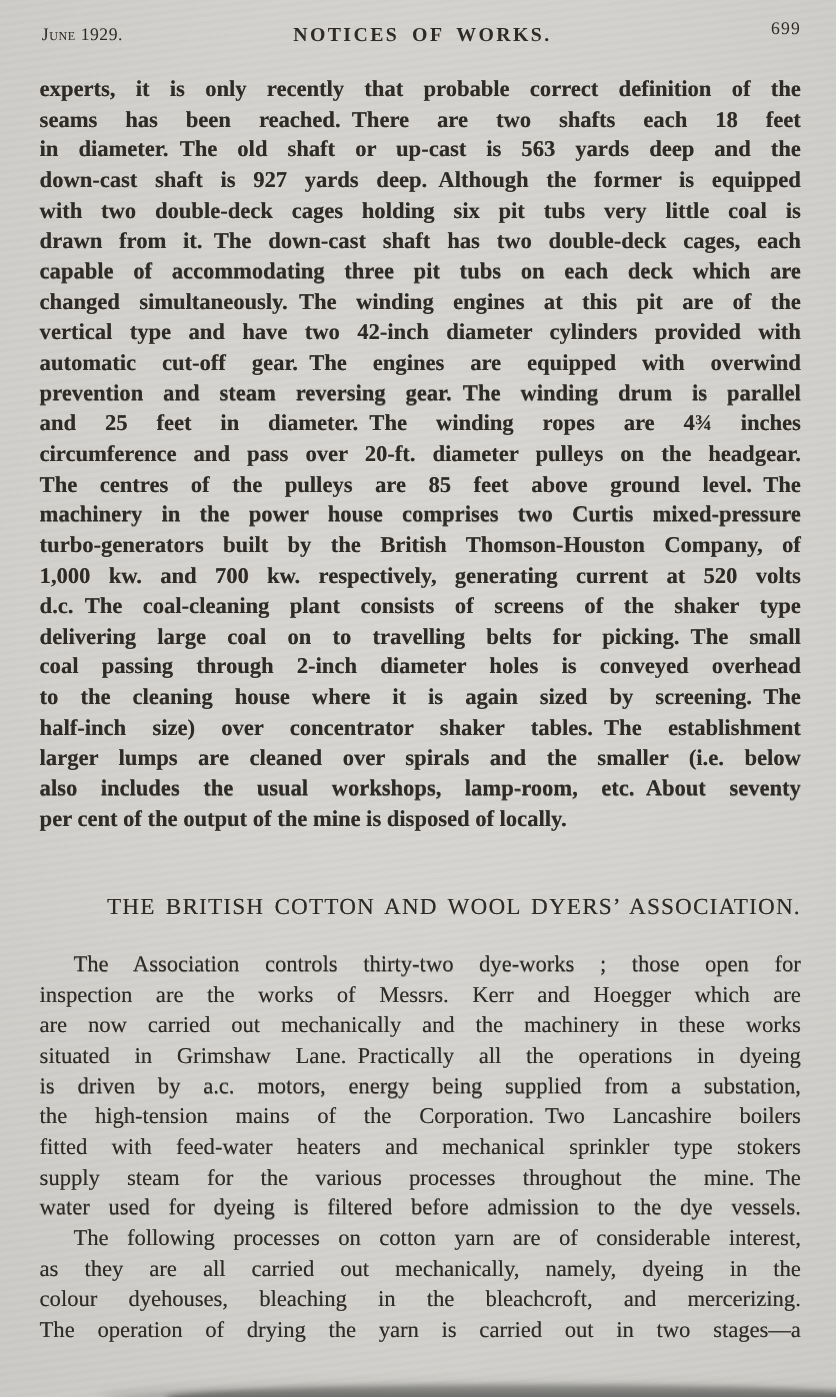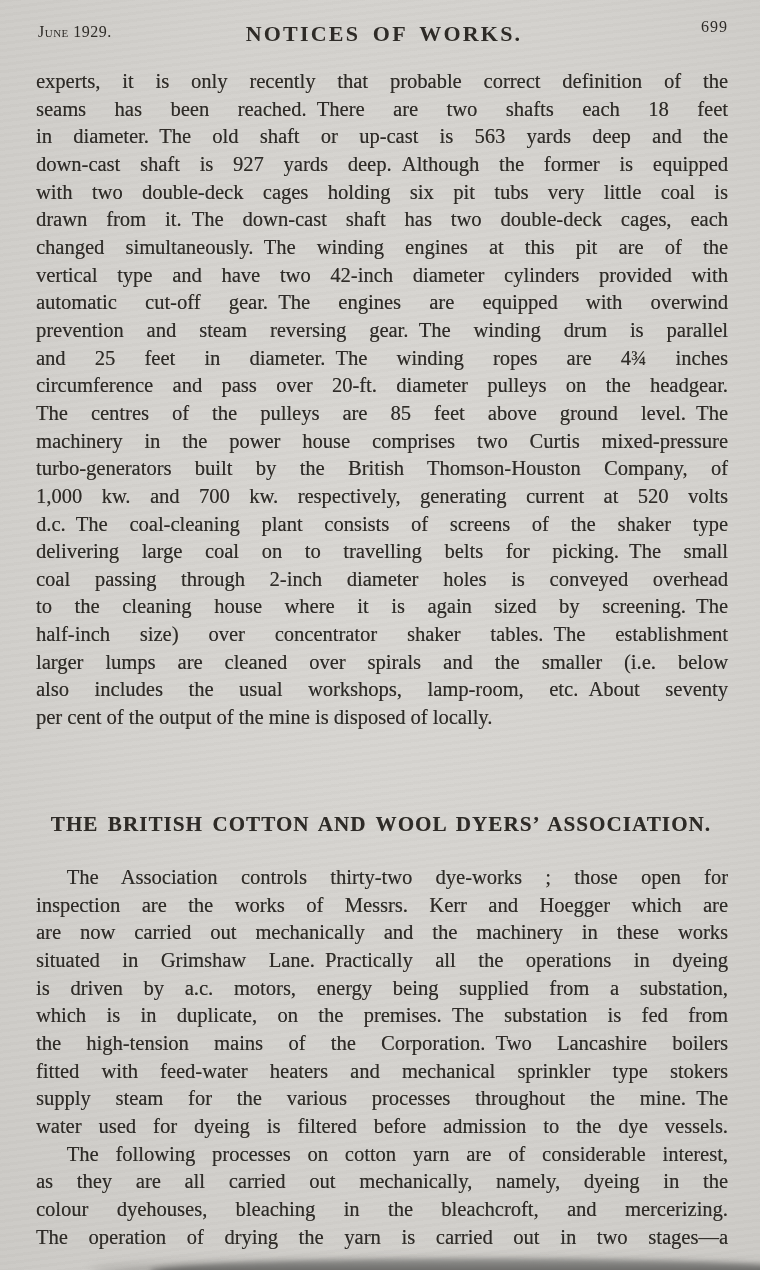--- a/index.html
+++ b/index.html
@@ -29,48 +29,47 @@
     position:absolute;top:18px;left:38px;right:30px;height:26px;
   }
   .header-date{
     position:absolute;left:0;top:5px;
     font-variant:small-caps;
     font-size:16px;letter-spacing:0.5px;
   }
   .header-title{
     position:absolute;left:0;right:0;top:3px;
     text-align:center;
-    font-size:22px;letter-spacing:2.2px;word-spacing:5px;
+    font-size:18px;letter-spacing:2.2px;word-spacing:5px;
     font-weight:bold;
   }
   .header-pagenum{
     position:absolute;right:2px;top:0;
     font-size:16px;letter-spacing:1px;
   }
   .textcol{
     position:absolute;left:36px;width:692px;
     font-size:20.5px;
     line-height:27.65px;
     text-shadow:0.2px 0.2px 0.55px rgba(46,43,39,0.55);
   }
-  #para-continuation{top:68px;}
+  #para-continuation{top:68px;font-weight:bold;}
   #main-text-2{top:864px;}
   .jline{
     text-align:justify;
     text-align-last:justify;
     text-justify:inter-word;
     white-space:normal;
   }
   .jline.endline{text-align-last:left;}
   .section-heading{
     position:absolute;top:812px;left:34px;width:694px;
-    text-align:center;
+    text-align:right;
     font-size:21px;letter-spacing:1.1px;word-spacing:3px;
     text-shadow:0.2px 0.2px 0.55px rgba(46,43,39,0.55);
-    font-weight:bold;
   }
   .edge-shadow{
     position:absolute;
     left:150px;right:-50px;bottom:-13px;height:24px;
     border-radius:50%;
     background:linear-gradient(#8a8a88, #3c3c3a);
     filter:blur(2.5px);
     opacity:0.85;
   }
   .edge-shadow-soft{
@@ -94,20 +93,21 @@
     <span class="header-pagenum">699</span>
   </div>
 
   <div id="para-continuation" class="textcol">
       <div class="jline">experts, it is only recently that probable correct definition of the</div>
       <div class="jline">seams has been reached. There are two shafts each 18 feet</div>
       <div class="jline">in diameter. The old shaft or up-cast is 563 yards deep and the</div>
       <div class="jline">down-cast shaft is 927 yards deep. Although the former is equipped</div>
       <div class="jline">with two double-deck cages holding six pit tubs very little coal is</div>
       <div class="jline">drawn from it. The down-cast shaft has two double-deck cages, each</div>
+      <div class="jline">capable of accommodating three pit tubs on each deck which are</div>
       <div class="jline">changed simultaneously. The winding engines at this pit are of the</div>
       <div class="jline">vertical type and have two 42-inch diameter cylinders provided with</div>
       <div class="jline">automatic cut-off gear. The engines are equipped with overwind</div>
       <div class="jline">prevention and steam reversing gear. The winding drum is parallel</div>
       <div class="jline">and 25 feet in diameter. The winding ropes are 4¾ inches</div>
       <div class="jline">circumference and pass over 20-ft. diameter pulleys on the headgear.</div>
       <div class="jline">The centres of the pulleys are 85 feet above ground level. The</div>
       <div class="jline">machinery in the power house comprises two Curtis mixed-pressure</div>
       <div class="jline">turbo-generators built by the British Thomson-Houston Company, of</div>
       <div class="jline">1,000 kw. and 700 kw. respectively, generating current at 520 volts</div>
@@ -123,21 +123,20 @@
 
   <div class="section-heading">THE BRITISH COTTON AND WOOL DYERS’ ASSOCIATION.</div>
 
   <div id="main-text-2" class="textcol">
     <div>
         <div class="jline">  The Association controls thirty-two dye-works ; those open for</div>
         <div class="jline">inspection are the works of Messrs. Kerr and Hoegger which are</div>
         <div class="jline">are now carried out mechanically and the machinery in these works</div>
         <div class="jline">situated in Grimshaw Lane. Practically all the operations in dyeing</div>
         <div class="jline">is driven by a.c. motors, energy being supplied from a substation,</div>
-        <div class="jline">which is in duplicate, on the premises. The substation is fed from</div>
         <div class="jline">the high-tension mains of the Corporation. Two Lancashire boilers</div>
         <div class="jline">fitted with feed-water heaters and mechanical sprinkler type stokers</div>
         <div class="jline">supply steam for the various processes throughout the mine. The</div>
         <div class="jline">water used for dyeing is filtered before admission to the dye vessels.</div>
       </div>
     <div>
         <div class="jline">  The following processes on cotton yarn are of considerable interest,</div>
         <div class="jline">as they are all carried out mechanically, namely, dyeing in the</div>
         <div class="jline">colour dyehouses, bleaching in the bleachcroft, and mercerizing.</div>
         <div class="jline">The operation of drying the yarn is carried out in two stages—a</div>

